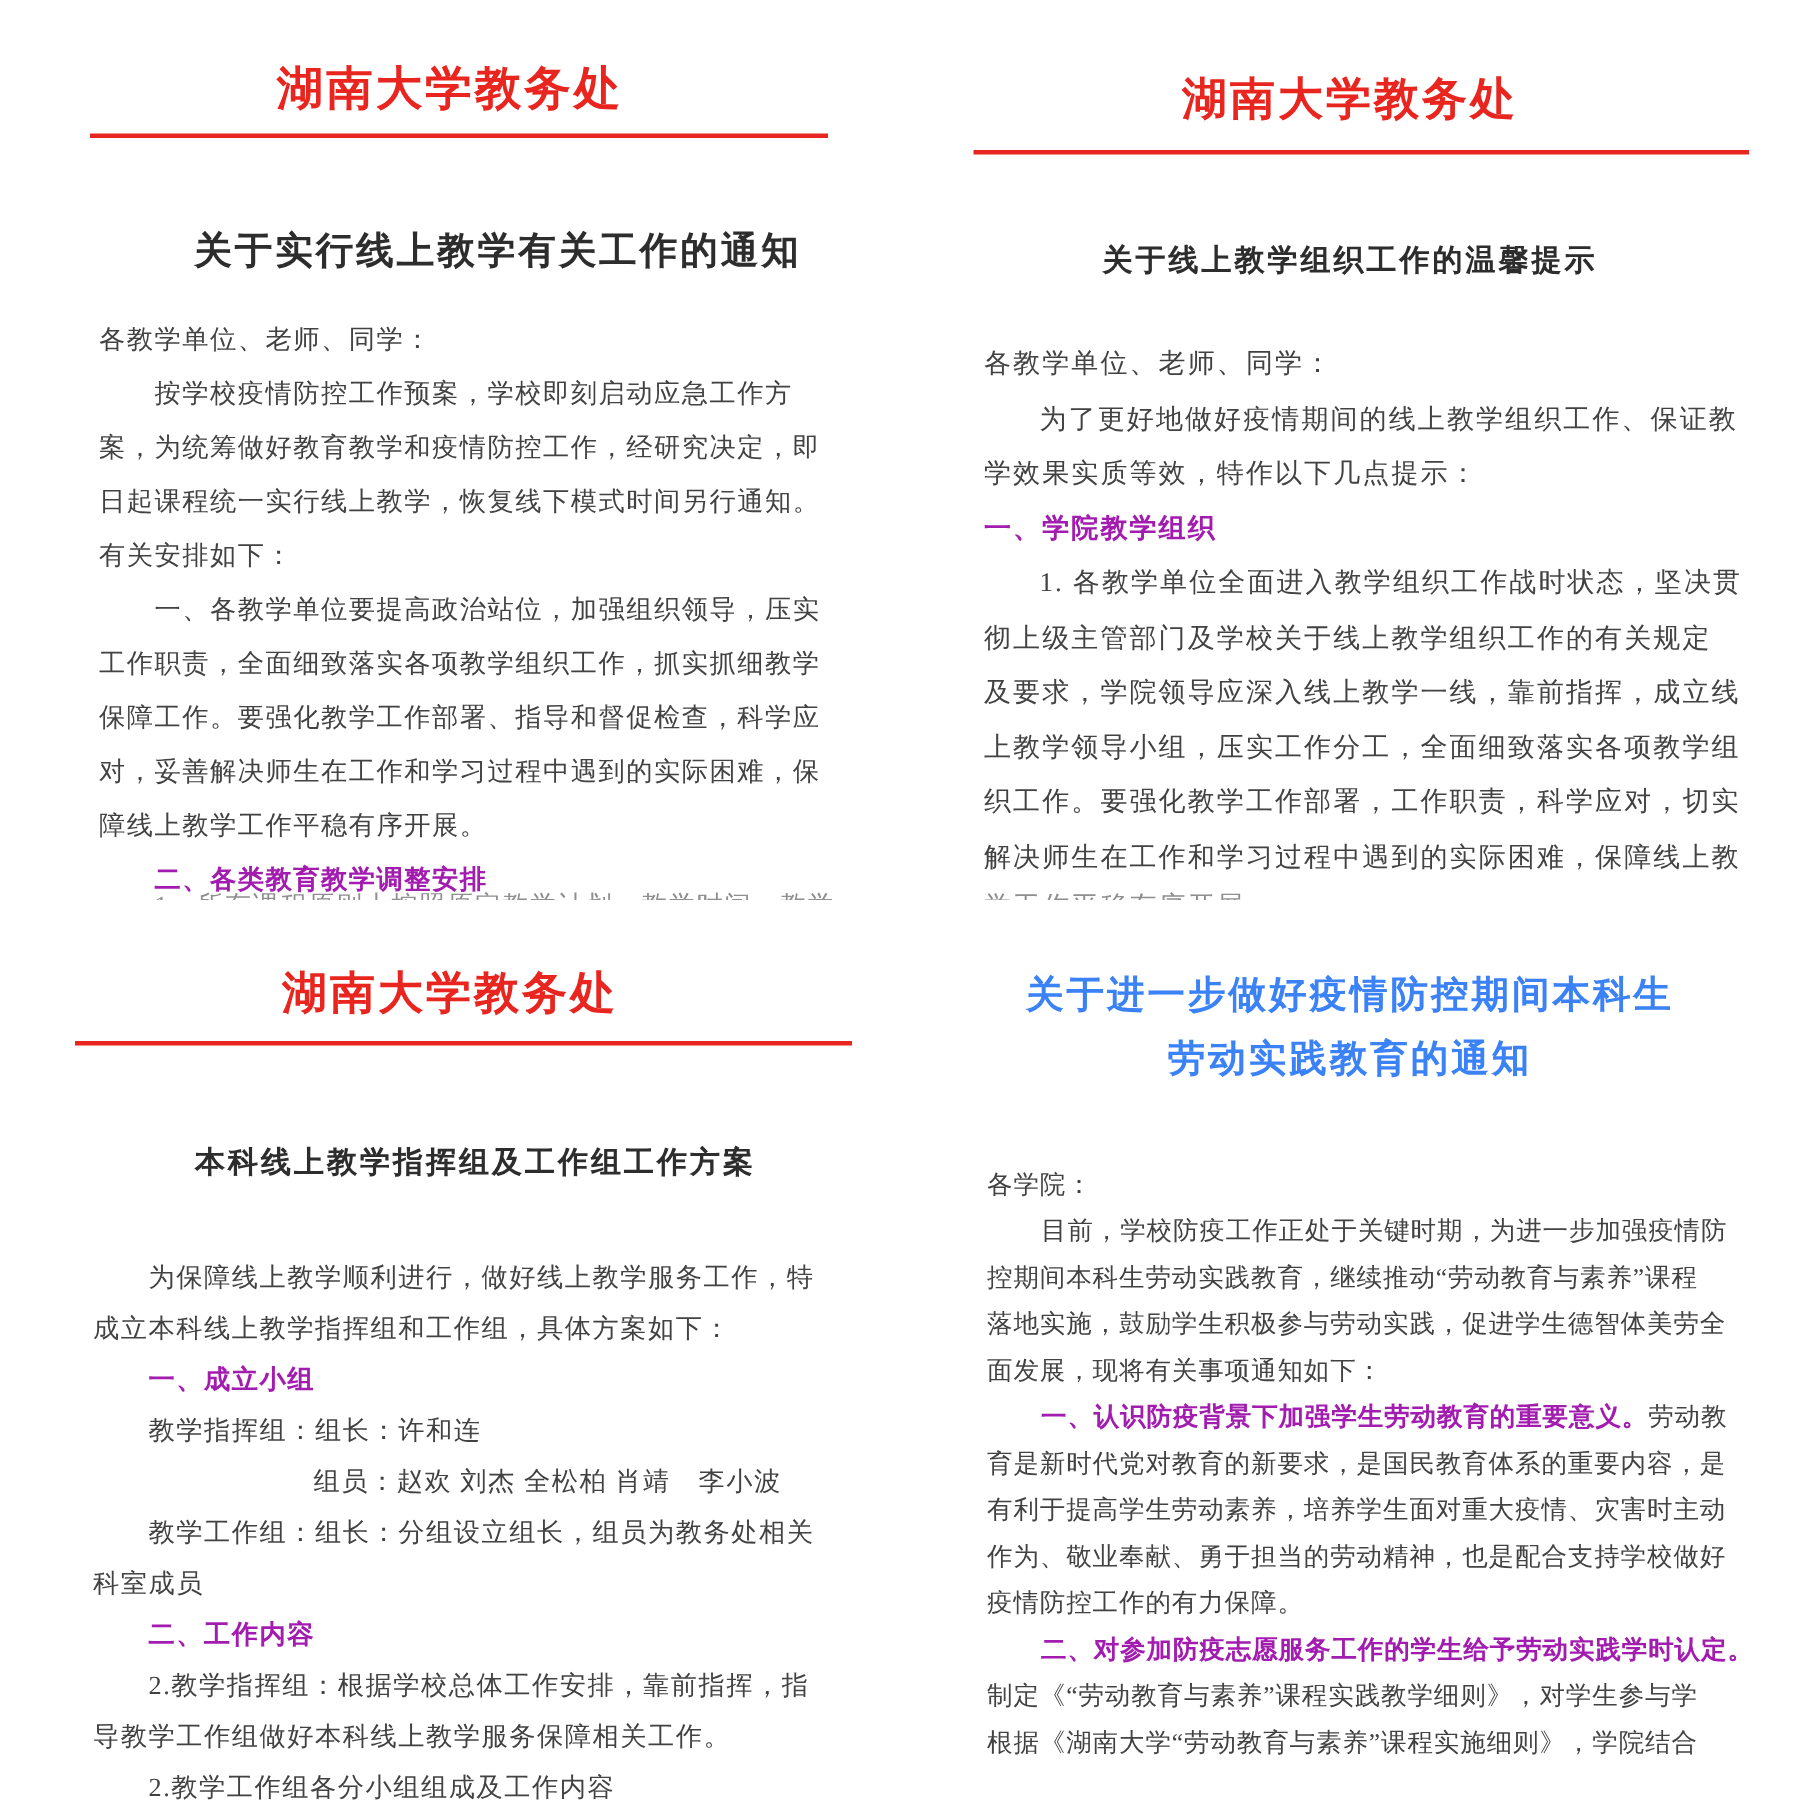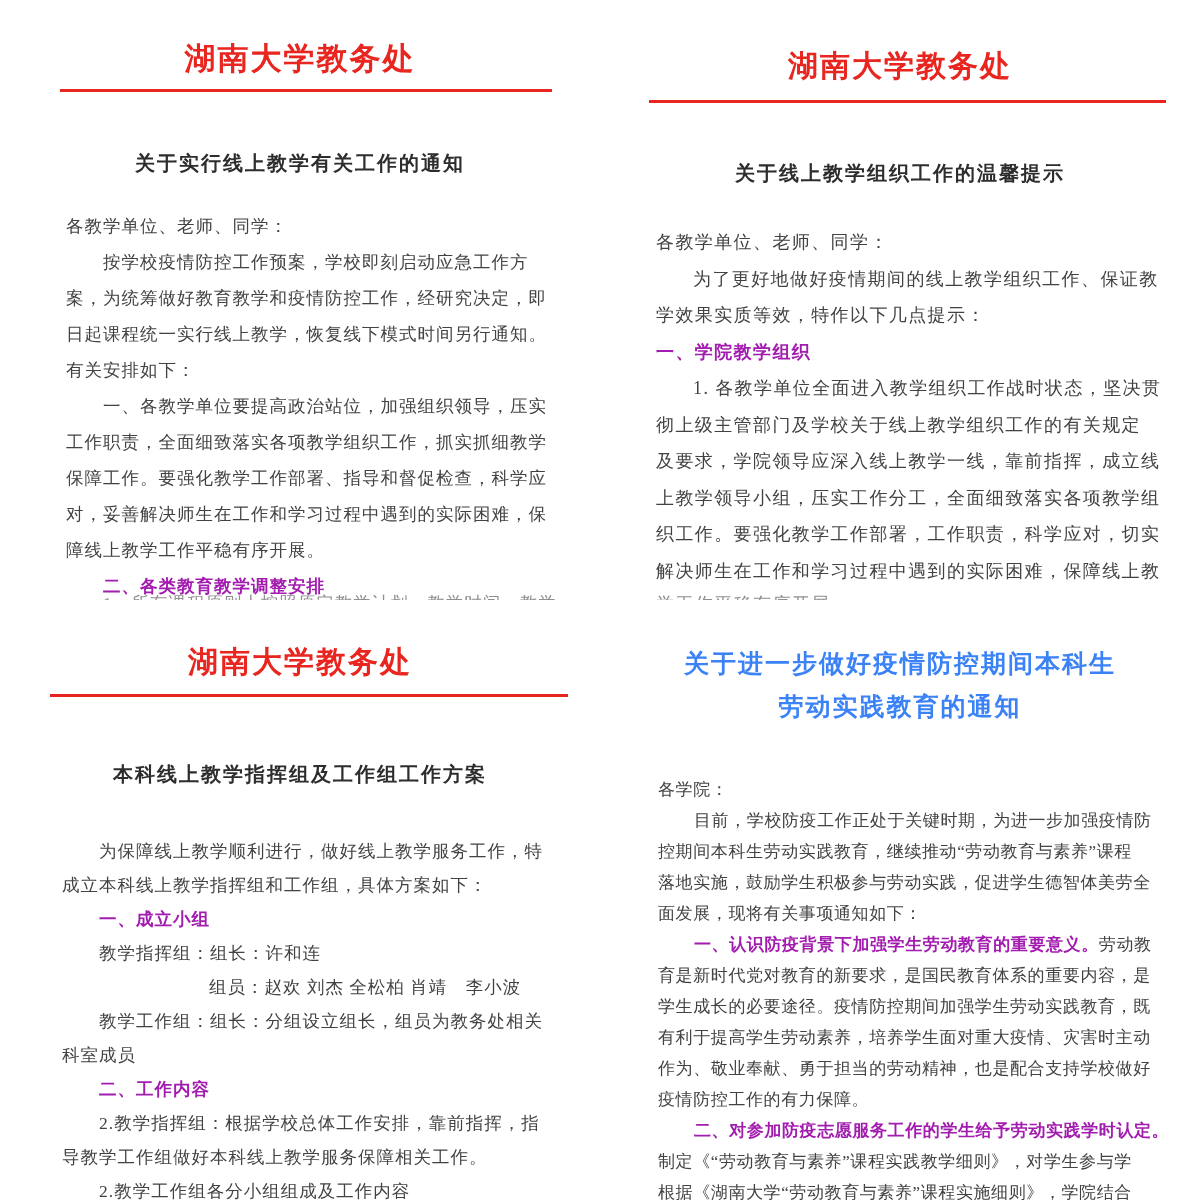--- a/index.html
+++ b/index.html
@@ -27,35 +27,35 @@
   .body{position:absolute;}
   .ln{white-space:nowrap;}
   .ln .bld{font-weight:700;color:#a21caf;}
   .ind1{padding-left:37px;}
   .ind2{padding-left:147px;}
   .cutln{position:absolute;white-space:nowrap;color:#8f8f8f;}
 
   
   #cell1 .org{top:38px;font-size:31px;}
   #cell1 .rule{top:89px;left:60px;width:492px;}
-  #cell1 .doc-title{top:150px;font-size:20px;}
+  #cell1 .doc-title{top:150px;font-size:25px;margin-left:32px;}
   #cell1 .body{top:208px;left:66px;width:480px;font-size:17.5px;line-height:36px;letter-spacing:1px;}
   #cell1 .cutln{top:591px;left:103px;font-size:17.5px;letter-spacing:1px;}
 
   
   #cell2 .org{top:46px;font-size:30px;}
   #cell2 .rule{top:100px;left:49px;width:517px;}
   #cell2 .doc-title{top:160px;font-size:20px;}
   #cell2 .body{top:224px;left:56px;width:510px;font-size:18px;line-height:36.5px;letter-spacing:1.4px;}
   #cell2 .cutln{top:592px;left:56px;font-size:18px;letter-spacing:1.4px;}
 
   
   #cell3 .org{top:42px;font-size:30px;}
   #cell3 .rule{top:94px;left:50px;width:518px;}
-  #cell3 .doc-title{top:161px;font-size:20px;}
+  #cell3 .doc-title{top:161px;font-size:20px;padding-left:17px;}
   #cell3 .body{top:234px;left:62px;width:482px;font-size:17.5px;line-height:34px;letter-spacing:1px;}
 
   
   #cell4 .doc-title{top:42px;font-size:25px;line-height:43px;letter-spacing:2px;color:#3b82f6;}
   #cell4 .body{top:150px;left:58px;width:520px;font-size:17px;line-height:31px;letter-spacing:0.6px;margin-top:24px;}
   #cell4 .ind1{padding-left:36px;}
 </style>
 </head>
 <body>
 
@@ -125,21 +125,20 @@
       <div>劳动实践教育的通知</div>
     </div>
     <div class="body">
       <div class="ln"><span class="bld"></span><span>各学院：</span></div>
       <div class="ln ind1"><span class="bld"></span><span>目前，学校防疫工作正处于关键时期，为进一步加强疫情防</span></div>
       <div class="ln"><span class="bld"></span><span>控期间本科生劳动实践教育，继续推动“劳动教育与素养”课程</span></div>
       <div class="ln"><span class="bld"></span><span>落地实施，鼓励学生积极参与劳动实践，促进学生德智体美劳全</span></div>
       <div class="ln"><span class="bld"></span><span>面发展，现将有关事项通知如下：</span></div>
       <div class="ln ind1"><span class="bld">一、认识防疫背景下加强学生劳动教育的重要意义。</span><span>劳动教</span></div>
       <div class="ln"><span class="bld"></span><span>育是新时代党对教育的新要求，是国民教育体系的重要内容，是</span></div>
-      <div class="ln"><span class="bld"></span><span>学生成长的必要途径。疫情防控期间加强学生劳动实践教育，既</span></div>
       <div class="ln"><span class="bld"></span><span>有利于提高学生劳动素养，培养学生面对重大疫情、灾害时主动</span></div>
       <div class="ln"><span class="bld"></span><span>作为、敬业奉献、勇于担当的劳动精神，也是配合支持学校做好</span></div>
       <div class="ln"><span class="bld"></span><span>疫情防控工作的有力保障。</span></div>
       <div class="ln ind1"><span class="bld">二、对参加防疫志愿服务工作的学生给予劳动实践学时认定。</span><span></span></div>
       <div class="ln"><span class="bld"></span><span>制定《“劳动教育与素养”课程实践教学细则》，对学生参与学</span></div>
       <div class="ln"><span class="bld"></span><span>根据《湖南大学“劳动教育与素养”课程实施细则》，学院结合</span></div>
     </div>
   </section>
 
 </div>

